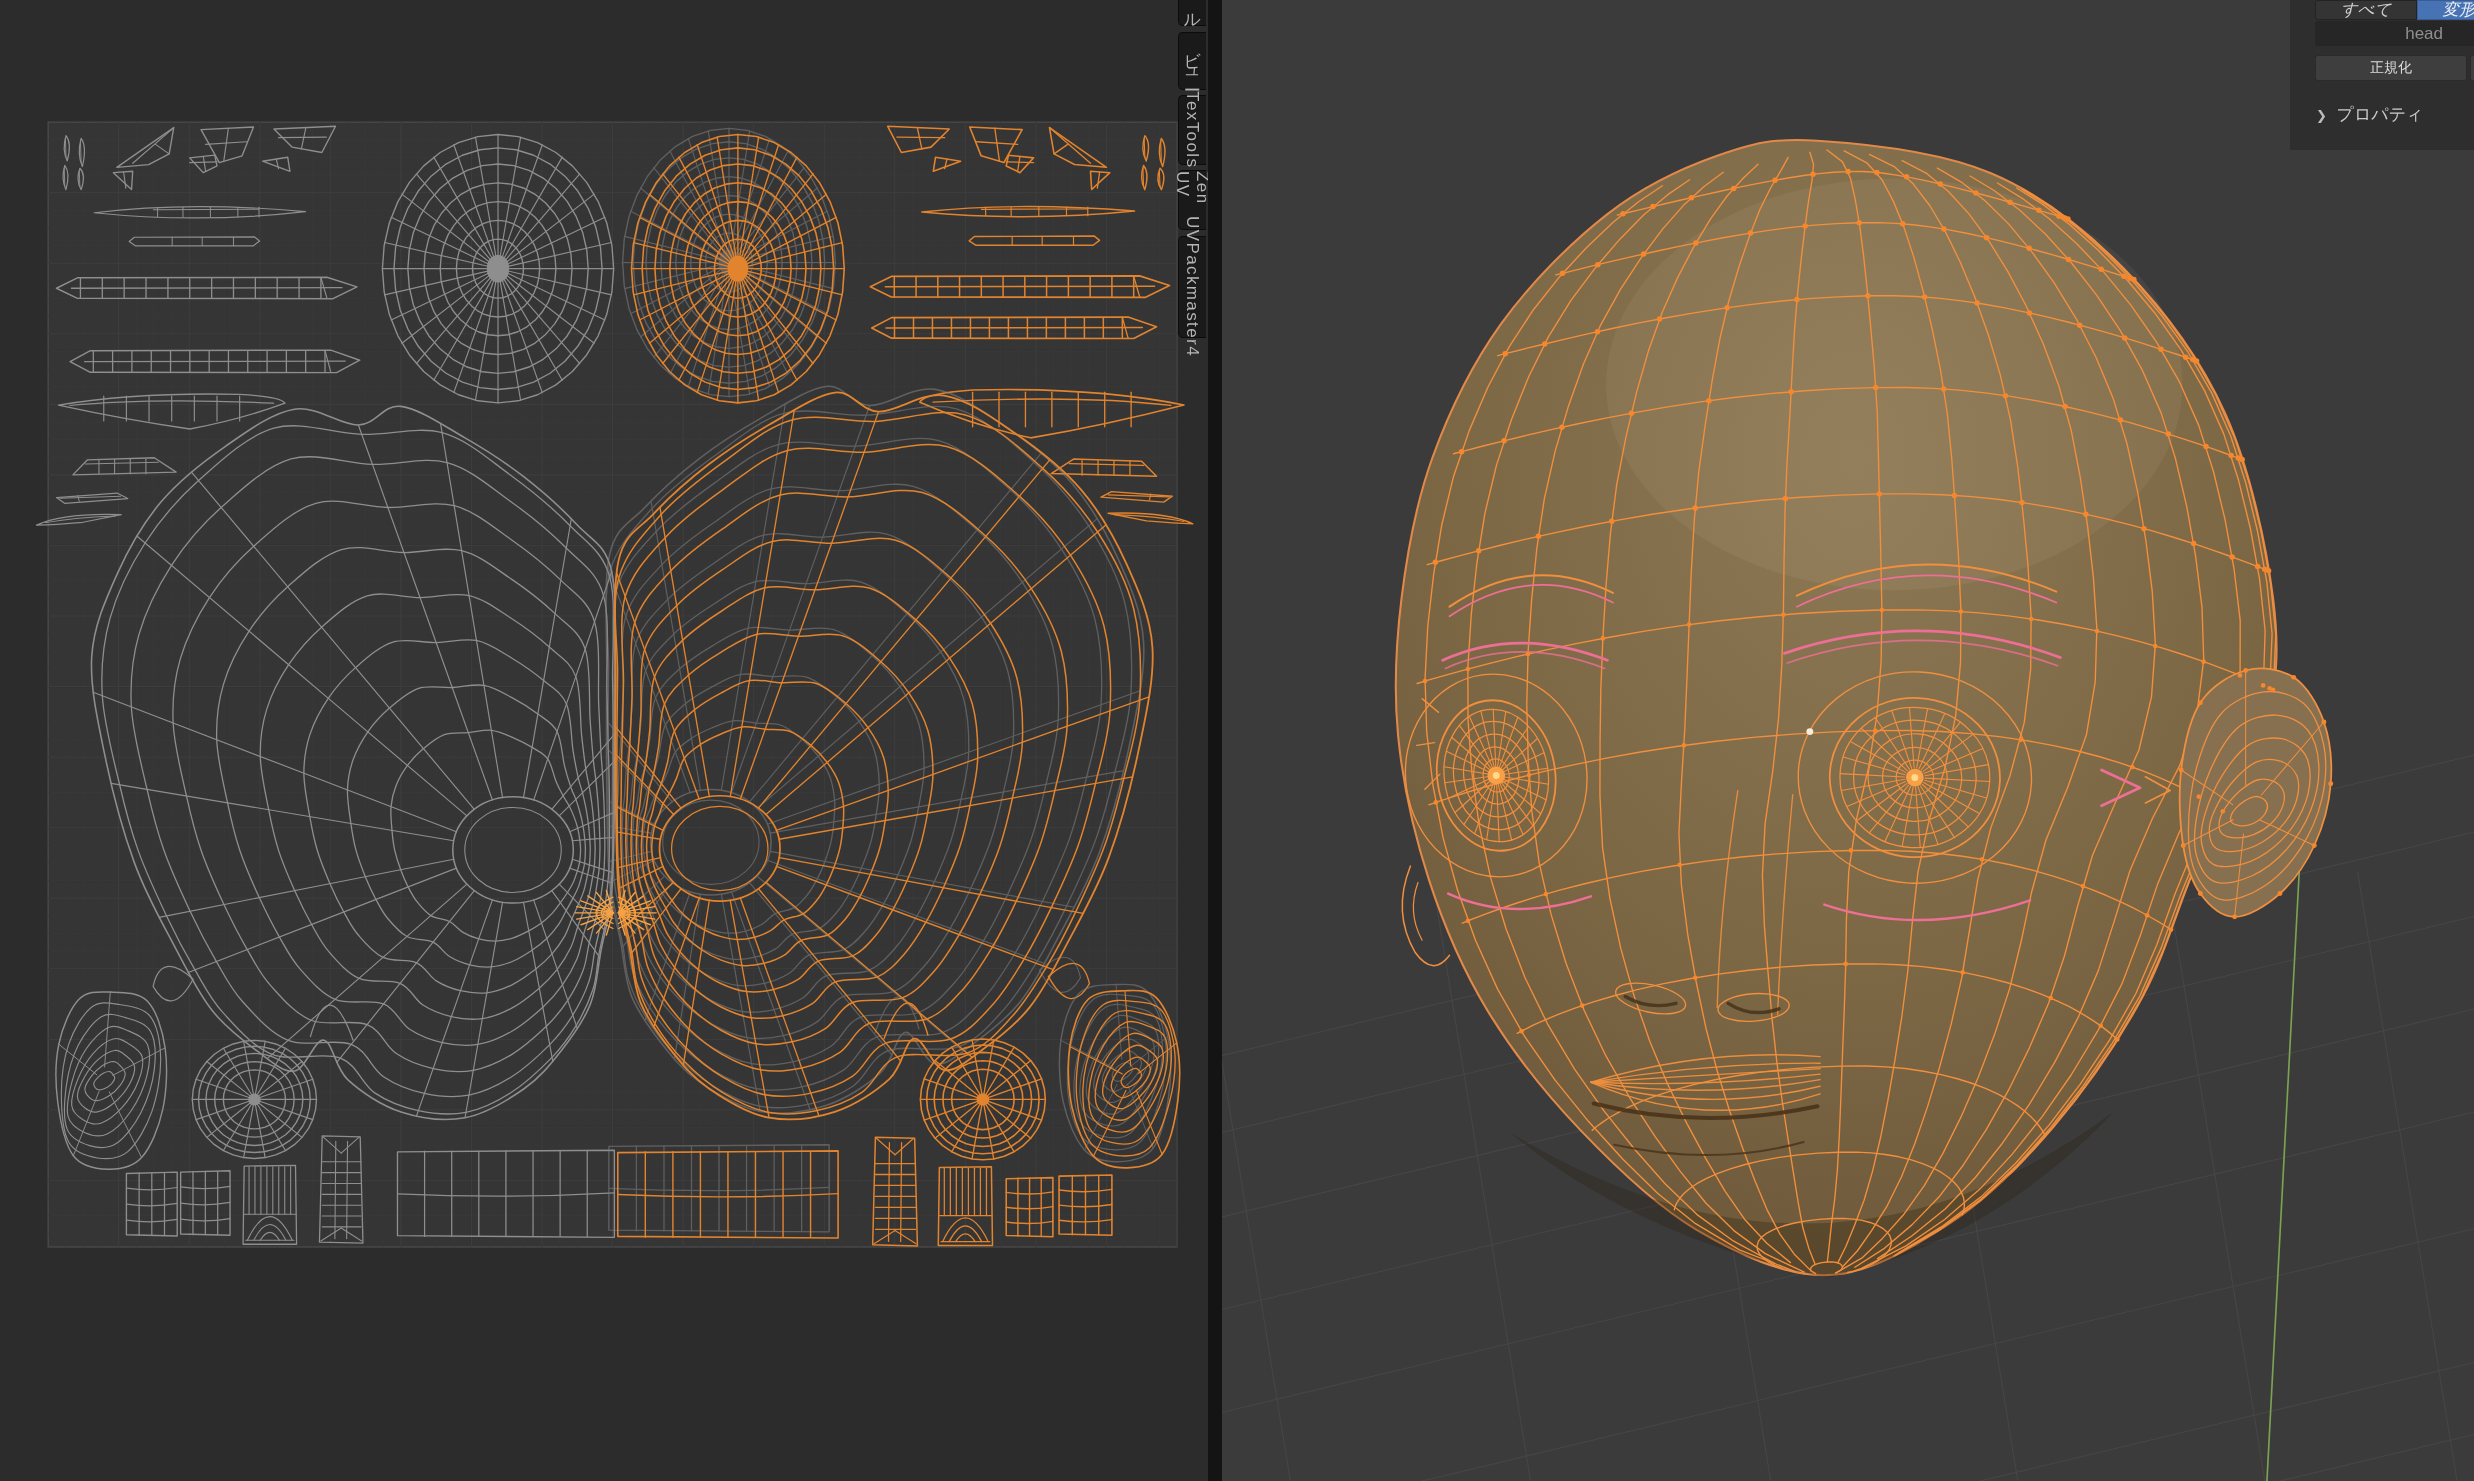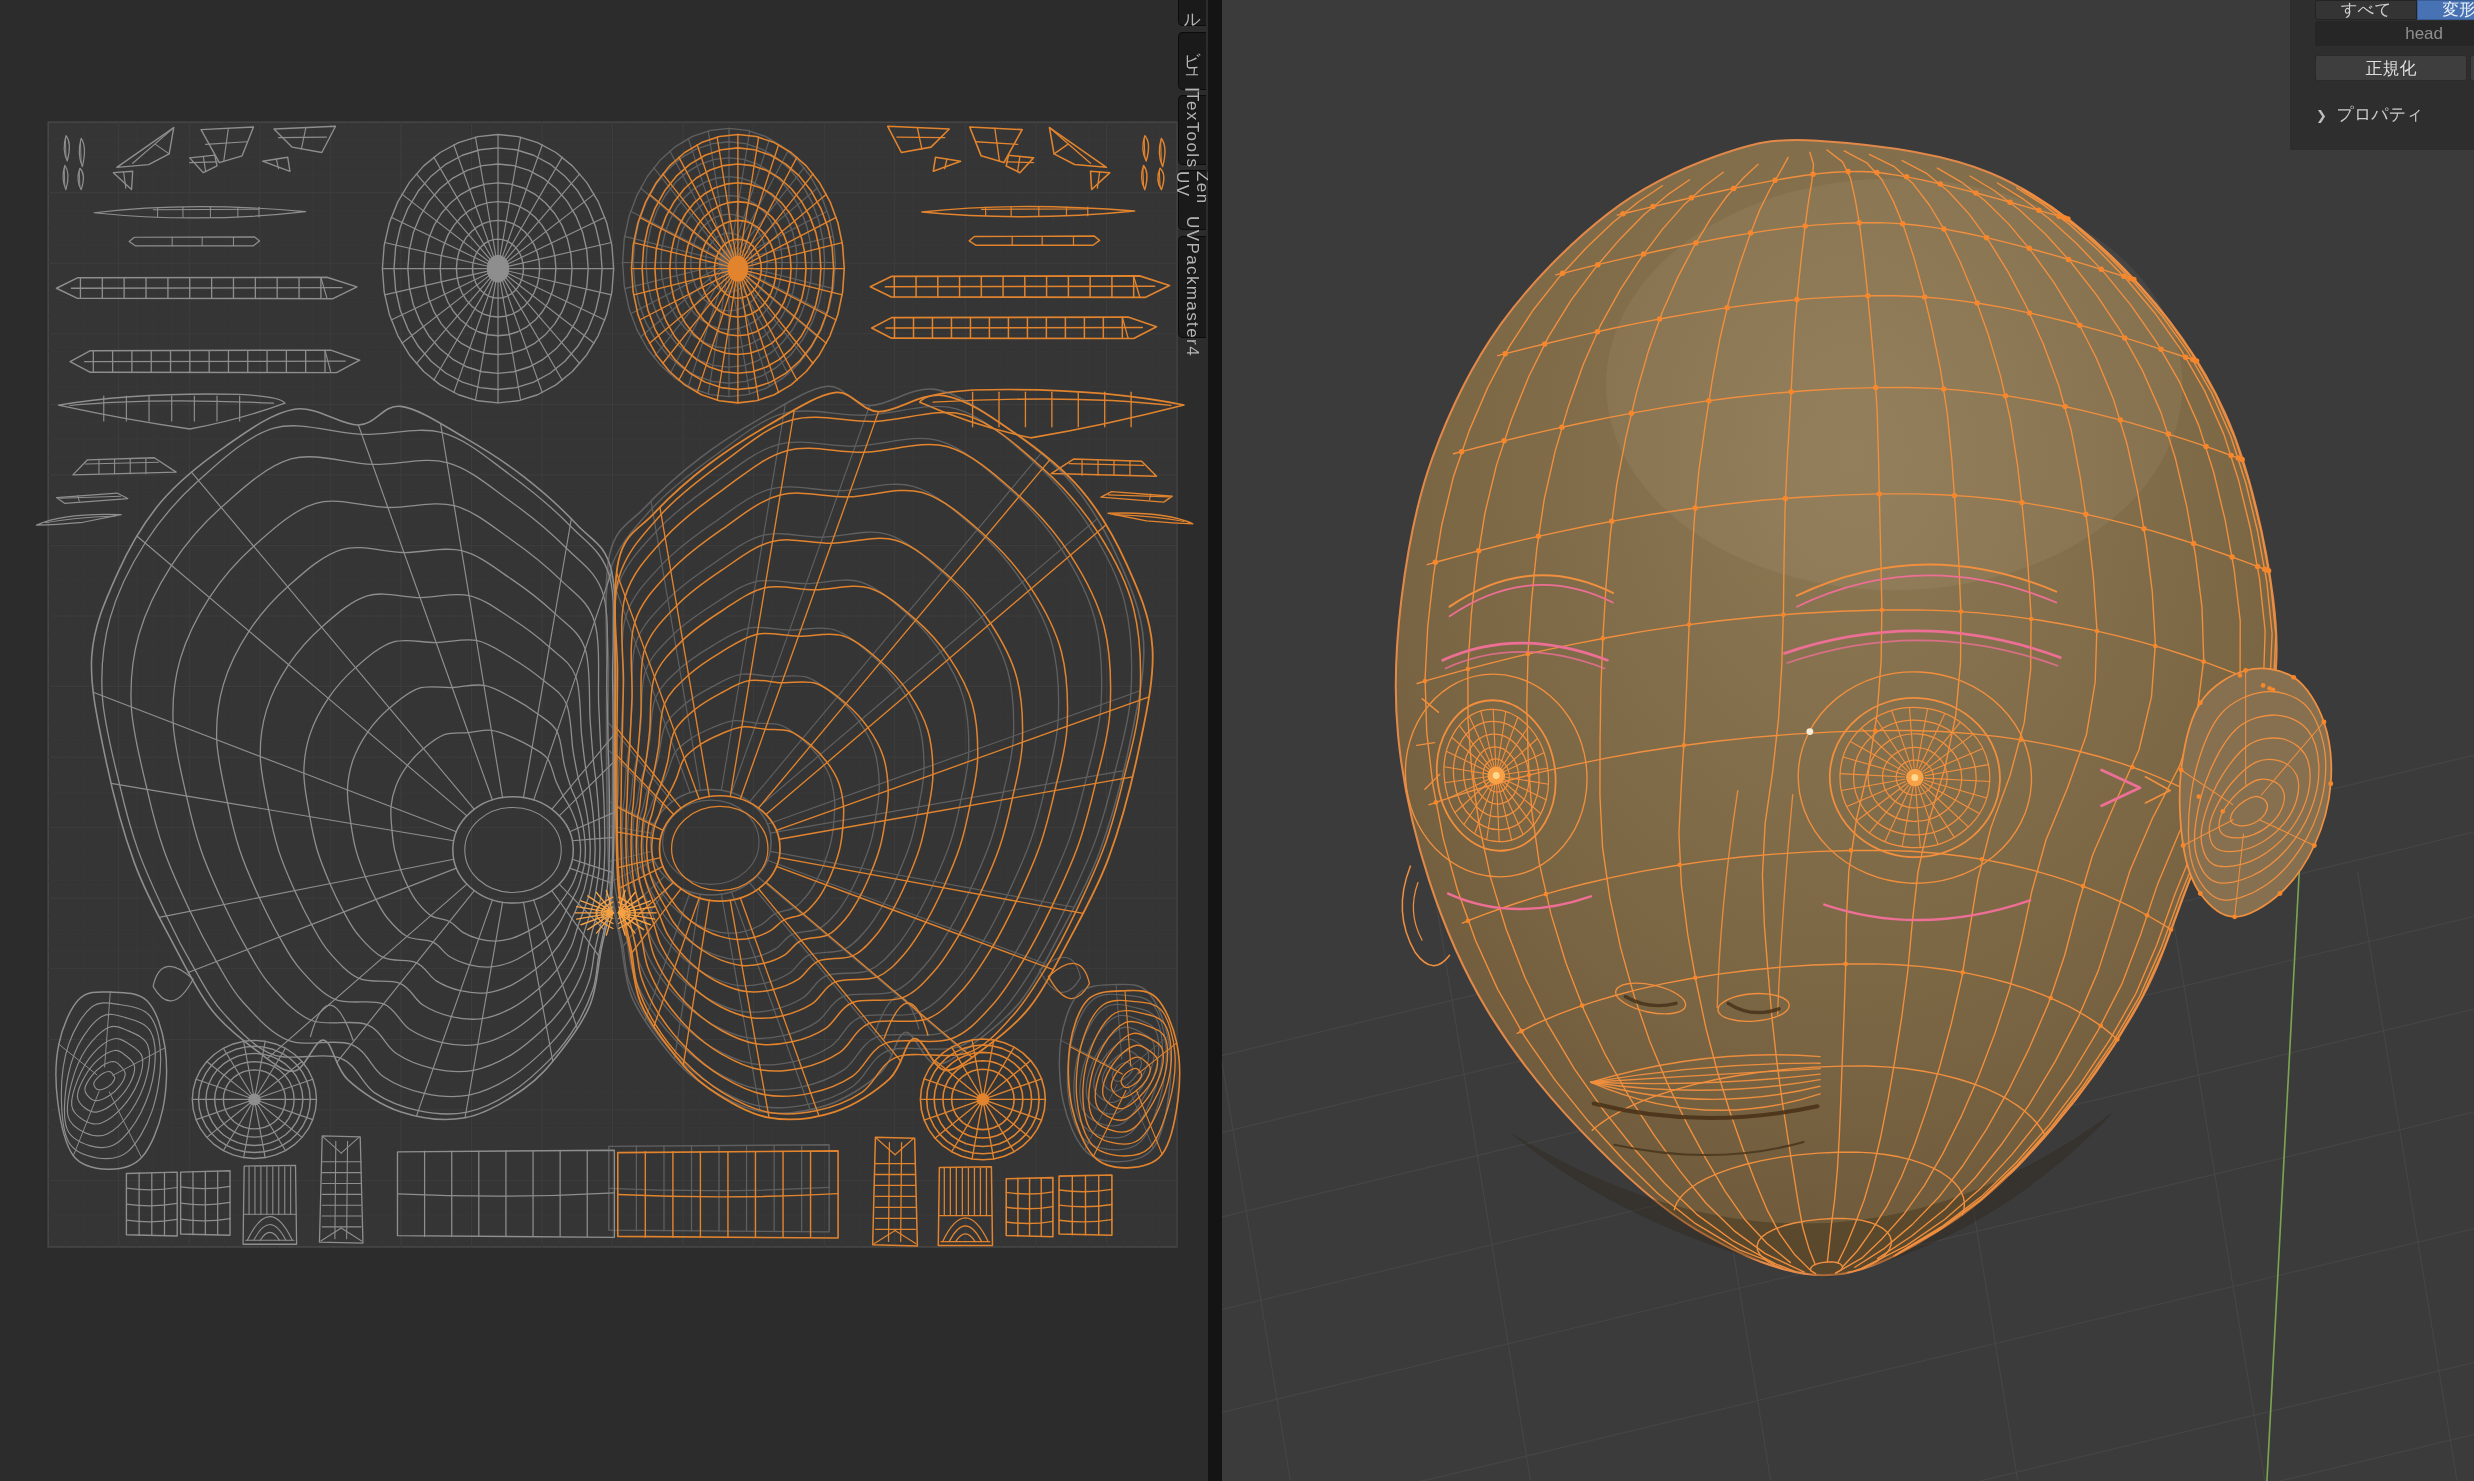--- a/index.html
+++ b/index.html
@@ -11,29 +11,29 @@
   .vtab{position:absolute;left:0;width:27.5px;writing-mode:vertical-rl;display:flex;align-items:center;
     justify-content:center;background:#1a1a1a;border:0.7px solid #0c0c0c;border-right:none;
     color:#b5b5b5;font-size:17px;letter-spacing:1.4px;border-radius:4.8px 0 0 4.8px;box-sizing:border-box;}
   .vtab.cut{border-radius:0 0 0 4.8px;border-top:none;}
   
   #divider{position:absolute;left:1208px;top:0;width:13.7px;height:1481px;background:#141414;}
   
   #side-panel{position:absolute;left:2290px;top:0;width:192px;height:150px;background:#2e2e2e;}
   .seg-row{position:absolute;top:0;left:25px;height:20px;display:flex;}
   .seg{height:20px;display:flex;align-items:center;justify-content:center;font-size:16.5px;
-    color:#cfcfcf;background:#343434;border:0.7px solid #232323;box-sizing:border-box;}
+    color:#cfcfcf;background:#343434;border:0.7px solid #232323;box-sizing:border-box;font-style:italic;}
   .seg.first{width:102px;border-radius:2.7px 0 0 2.7px;}
   .seg.active{width:84px;color:#ecf0f6;border-color:#3a5c94;}
   .field{position:absolute;top:21px;left:25px;width:161px;height:25.4px;background:#262626;
     border-radius:2.7px;display:flex;align-items:center;justify-content:flex-end;
     padding-right:33px;box-sizing:border-box;color:#8f8f8f;font-size:17px;}
   .btn-norm{position:absolute;top:55px;left:25px;width:152px;height:26px;background:#3e3e3e;
     border:0.7px solid #2a2a2a;border-radius:2.7px;display:flex;align-items:center;justify-content:center;
-    color:#dedede;font-size:17px;box-sizing:border-box;}
+    color:#dedede;font-size:14px;box-sizing:border-box;}
   .btn-sliver{position:absolute;top:55px;left:180px;width:12.4px;height:26px;background:#3e3e3e;
     border:0.7px solid #2a2a2a;border-radius:2.7px 0 0 2.7px;box-sizing:border-box;}
   .props{position:absolute;top:103px;left:26px;display:flex;align-items:center;gap:9.6px;
     color:#c9c9c9;font-size:17px;}
   .props .chev{font-size:13px;color:#bdbdbd;transform:translateY(0.7px);}
 </style>
 </head>
 <body>
 
 <div id="stage">

